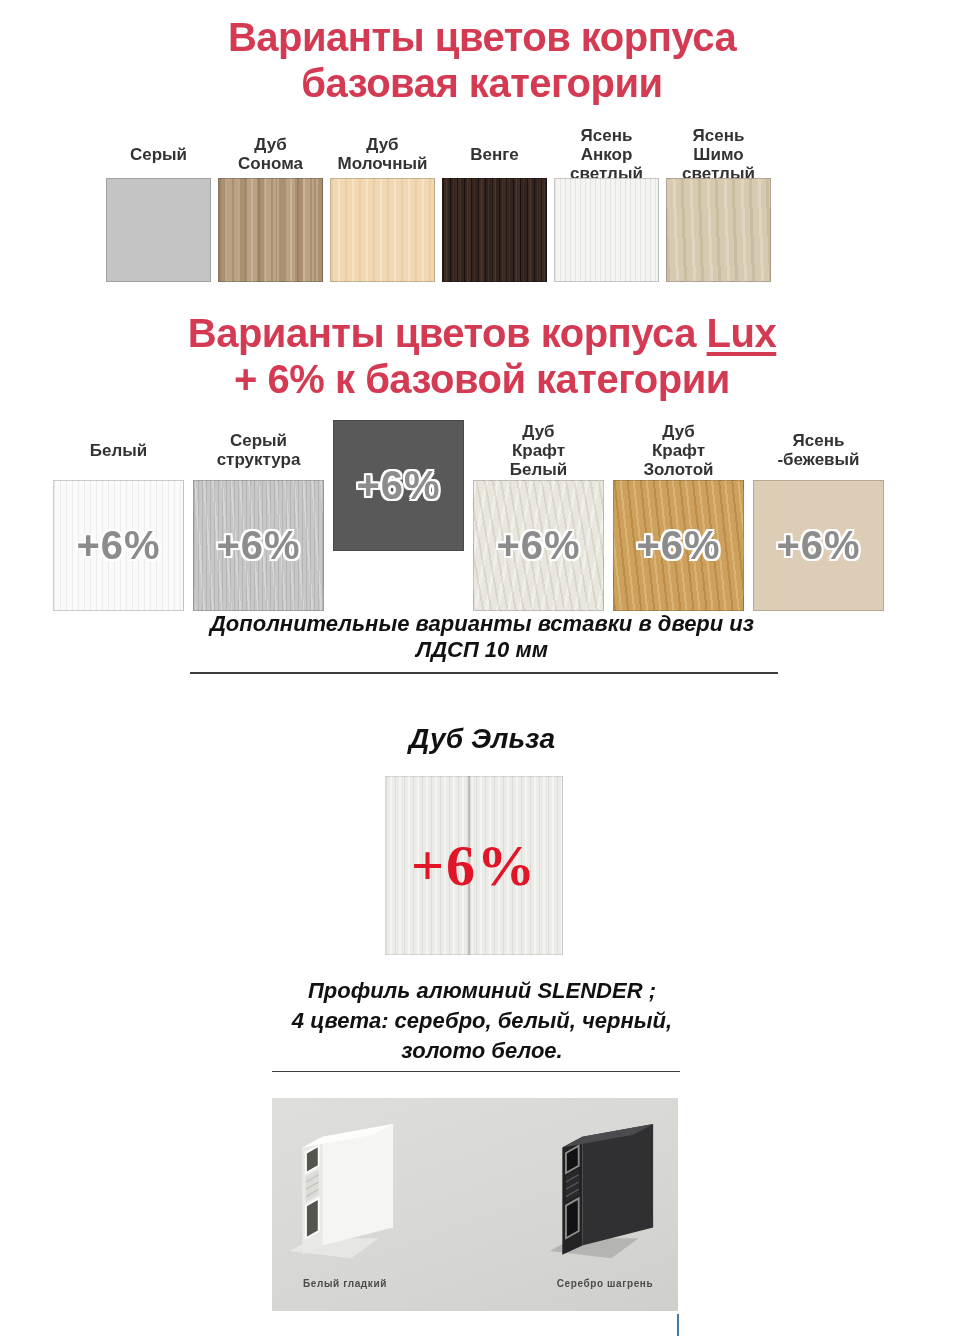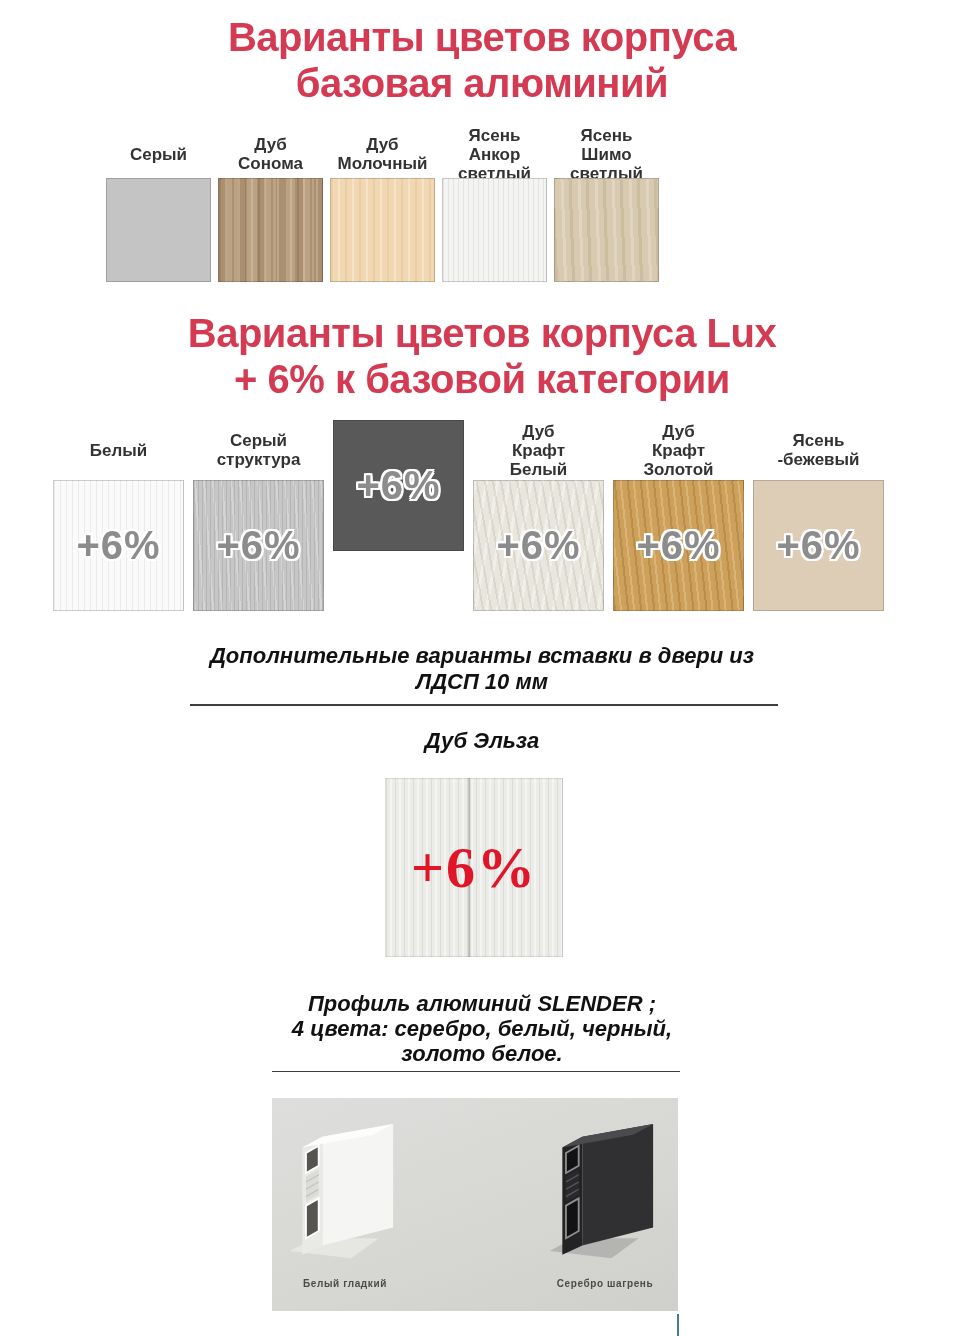--- a/index.html
+++ b/index.html
@@ -8,21 +8,21 @@
     font-family:"Liberation Sans", sans-serif;
     position:relative;overflow:hidden;
   }
   .big-title{
     margin:0;text-align:center;font-weight:bold;
     font-size:40px;line-height:46px;letter-spacing:-0.5px;
   }
   .big-title .tline{display:block;white-space:pre-line;}
   .t1{margin-top:14px;}
   .t2{margin-top:28px;}
-  .lux-underline{text-underline-offset:5px;}
+  .lux-underline{text-decoration:underline;text-underline-offset:5px;}
 
   
   .swatch-row{display:flex;width:max-content;}
   .row-basic{margin-left:106px;margin-top:24px;gap:7px;}
   .row-lux{margin-left:53px;margin-top:18px;gap:9px;}
   .cell{display:flex;flex-direction:column;}
   .cell-label{
     display:flex;align-items:center;justify-content:center;text-align:center;
     font-weight:bold;color:#333333;font-size:17px;line-height:19px;
     white-space:pre-line;
@@ -68,26 +68,26 @@
     repeating-linear-gradient(84deg, rgba(130,80,20,.24) 0 2px, rgba(0,0,0,0) 2px 6px, rgba(255,230,185,.28) 6px 8px, rgba(0,0,0,0) 8px 13px);}
   .tex-elza{background-image:
     linear-gradient(90deg, rgba(0,0,0,0) 0 46.5%, rgba(110,108,102,.55) 47.2%, rgba(110,108,102,.12) 47.9%, rgba(0,0,0,0) 48.8%),
     repeating-linear-gradient(90deg, rgba(188,188,183,.32) 0 1px, rgba(0,0,0,0) 1px 4px, rgba(255,255,255,.45) 4px 6px, rgba(0,0,0,0) 6px 9px);}
 
   
   .mid-heading{
     margin:0;text-align:center;font-weight:bold;font-style:italic;color:#111111;
     white-space:pre-line;font-size:22px;line-height:26px;
   }
-  .info-heading{margin-top:32px;font-style:italic;}
+  .info-heading{font-style:italic;}
   .rule{border:0;border-top:2px solid #3d3d3d;margin:0;}
   .rule-1{margin-top:9px;margin-left:190px;width:588px;}
   .rule-2{border-top-width:1.5px;margin-top:5px;margin-left:272px;width:408px;}
-  .sub-name{margin-top:22px;font-size:22px;line-height:26px;}
-  .profile-heading{margin-top:34px;line-height:25px;}
+  .sub-name{margin-top:52px;font-size:28px;line-height:26px;}
+  .profile-heading{margin-top:21px;line-height:30px;}
 
   .elza-swatch{
     margin-left:385px;margin-top:24px;width:176px;height:177px;
     border:1px solid rgba(0,0,0,0.10);
     display:flex;align-items:center;justify-content:center;
   }
   .elza-plus{
     font-family:"Liberation Serif", serif;font-weight:bold;font-size:58px;letter-spacing:2px;
   }
 
@@ -123,37 +123,41 @@
 
   .caret{position:absolute;left:677px;top:1314px;width:2px;height:22px;background:#47789f;}
 </style>
 </head>
 <body>
 
 <main class="page">
 
   <h1 class="big-title t1" style="color: rgb(212, 58, 82);">
     <span class="tline">Варианты цветов корпуса</span>
-    <span class="tline">базовая алюминий</span>
+    <span class="tline">базовая категории</span>
   </h1>
 
   <section class="swatch-row row-basic">
     <div class="cell">
       <div class="cell-label">Серый</div>
       <div class="swatch" style="background-color: rgb(196, 196, 196);"></div>
     </div>
     <div class="cell">
       <div class="cell-label">Дуб
 Сонома</div>
       <div class="swatch tex-sonoma" style="background-color: rgb(181, 154, 121);"></div>
     </div>
     <div class="cell">
       <div class="cell-label">Дуб
 Молочный</div>
       <div class="swatch tex-milk" style="background-color: rgb(241, 216, 178);"></div>
+    </div>
+    <div class="cell">
+      <div class="cell-label">Венге</div>
+      <div class="swatch tex-venge" style="background-color: rgb(50, 35, 30);"></div>
     </div>
     <div class="cell">
       <div class="cell-label">Ясень
 Анкор
 светлый</div>
       <div class="swatch tex-ankor" style="background-color: rgb(244, 244, 242);"></div>
     </div>
     <div class="cell">
       <div class="cell-label">Ясень
 Шимо

